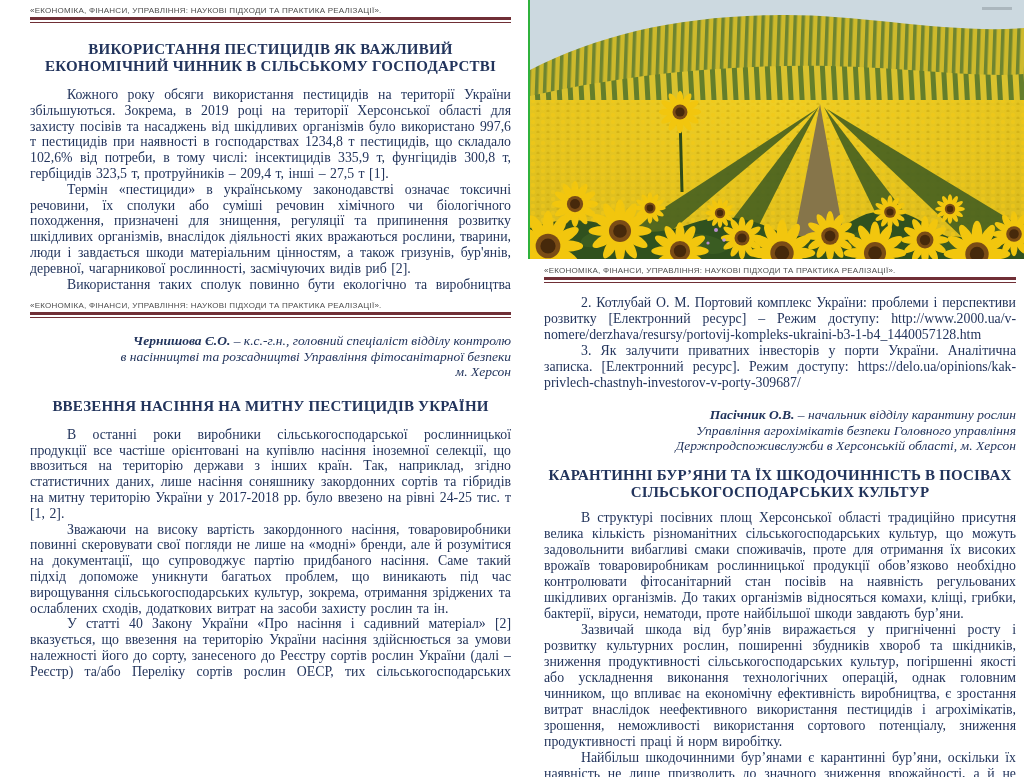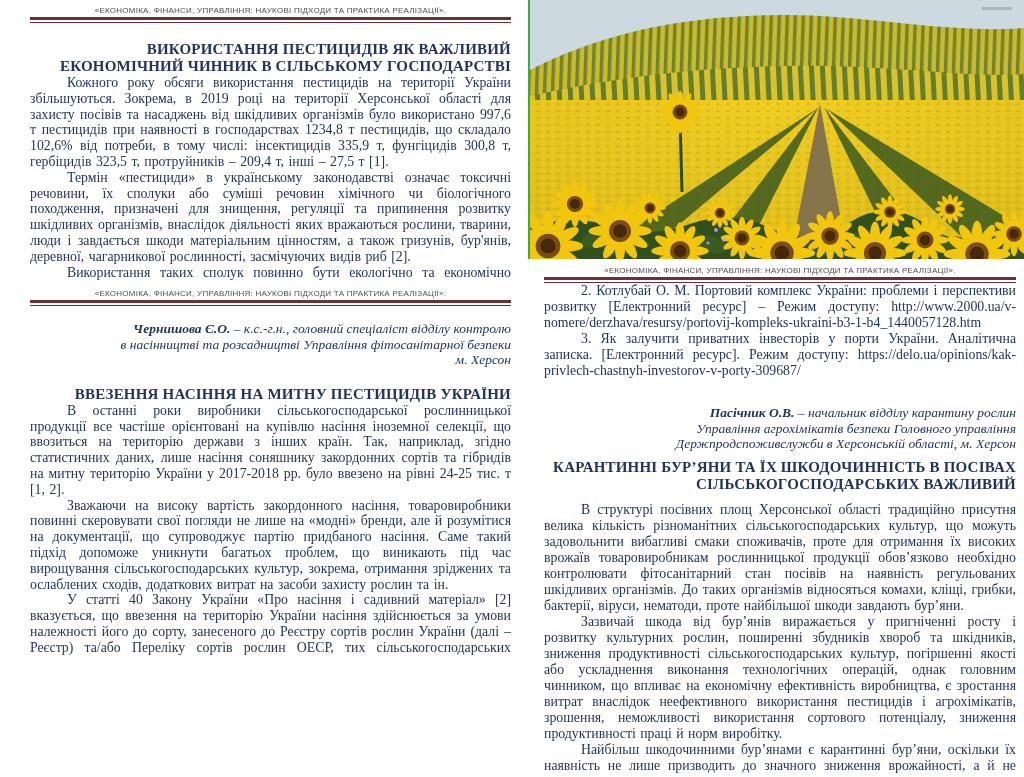--- a/index.html
+++ b/index.html
@@ -10,41 +10,41 @@
   }
   .page-col{position:absolute;top:0;}
   #left-col{left:30px;width:481px;}
   #right-col{left:544px;top:261px;width:472px;position:absolute;}
   #photo{position:absolute;left:528px;top:0;width:496px;height:259px;border-left:2px solid #2fb13c;box-sizing:border-box;}
   #photo svg{display:block;width:100%;height:100%;}
 
   .jheader{
     font-family:"Liberation Sans","DejaVu Sans",sans-serif;
     font-size:8px;letter-spacing:.25px;color:#4d4d4d;
-    text-align:center;white-space:nowrap;overflow:hidden;
+    white-space:nowrap;overflow:hidden;
   }
   .mt6{margin-top:6px;} .mt5{margin-top:5px;} .mt8{margin-top:9px;}
   .jbar{
     margin-top:2px;height:2px;
     border-top:3px solid #702f36;border-bottom:1.5px solid #702f36;
   }
   .author{
     text-align:right;font-style:italic;font-size:13.5px;line-height:15.5px;
     margin-top:15px;
   }
   .author .aname{font-weight:bold;}
   .atitle{
-    text-align:right;font-weight:bold;font-size:15px;line-height:17px;
+    text-align:center;font-weight:bold;font-size:15px;line-height:17px;
     margin-top:18px;letter-spacing:.2px;
   }
   .par{
     margin:0;text-align:justify;text-indent:37px;
     font-size:13.8px;line-height:15.8px;word-spacing:1px;
   }
-  .par.first{margin-top:0;}
+  .par.first{margin-top:12px;}
   .par.ref{overflow-wrap:anywhere;}
   .stretch{text-align-last:justify;}
   .rt .par{line-height:16px;}
 </style>
 </head>
 <body>
 
 <div id="photo">
   <svg viewBox="0 0 494 259" preserveAspectRatio="none" aria-hidden="true">
     <defs>
@@ -133,21 +133,21 @@
   <div class="author">
   </div>
 
   <div class="atitle">
     <div>ВИКОРИСТАННЯ ПЕСТИЦИДІВ ЯК ВАЖЛИВИЙ</div>
     <div>ЕКОНОМІЧНИЙ ЧИННИК В СІЛЬСЬКОМУ ГОСПОДАРСТВІ</div>
   </div>
 
   <p class="par first">Кожного року обсяги використання пестицидів на території України збільшуються. Зокрема, в 2019 році на території Херсонської області для захисту посівів та насаджень від шкідливих організмів було використано 997,6 т пестицидів при наявності в господарствах 1234,8 т пестицидів, що складало 102,6% від потреби, в тому числі: інсектицидів 335,9 т, фунгіцидів 300,8 т, гербіцидів 323,5 т, протруйників – 209,4 т, інші – 27,5 т [1].</p>
   <p class="par">Термін «пестициди» в українському законодавстві означає токсичні речовини, їх сполуки або суміші речовин хімічного чи біологічного походження, призначені для знищення, регуляції та припинення розвитку шкідливих організмів, внаслідок діяльності яких вражаються рослини, тварини, люди і завдається шкоди матеріальним цінностям, а також гризунів, бур'янів, деревної, чагарникової рослинності, засмічуючих видів риб [2].</p>
-  <p class="par stretch">Використання таких сполук повинно бути екологічно та економічно</p>
+  <p class="par stretch">Використання таких сполук повинно бути екологічно та виробництва</p>
 
   <div class="jheader mt8">«ЕКОНОМІКА, ФІНАНСИ, УПРАВЛІННЯ: НАУКОВІ ПІДХОДИ ТА ПРАКТИКА РЕАЛІЗАЦІЇ».</div>
   <div class="jbar"></div>
 
   <div class="author">
     <div><span class="aname">Чернишова Є.О.</span><span> – к.с.-г.н., головний спеціаліст відділу контролю</span></div>
     <div>в насінництві та розсадництві Управління фітосанітарної безпеки</div>
     <div>м. Херсон</div>
   </div>
 
@@ -158,27 +158,27 @@
   <p class="par stretch">У статті 40 Закону України «Про насіння і садивний матеріал» [2] вказується, що ввезення на територію України насіння здійснюється за умови належності його до сорту, занесеного до Реєстру сортів рослин України (далі – Реєстр) та/або Переліку сортів рослин ОЕСР, тих сільськогосподарських</p>
 </div>
 
 <div id="right-col" class="rt">
   <div class="jheader mt5">«ЕКОНОМІКА, ФІНАНСИ, УПРАВЛІННЯ: НАУКОВІ ПІДХОДИ ТА ПРАКТИКА РЕАЛІЗАЦІЇ».</div>
   <div class="jbar"></div>
 
   <p class="par ref first">2. Котлубай О. М. Портовий комплекс України: проблеми і перспективи розвитку [Електронний ресурс] – Режим доступу: http://www.2000.ua/v-nomere/derzhava/resursy/portovij-kompleks-ukraini-b3-1-b4_1440057128.htm</p>
   <p class="par ref">3. Як залучити приватних інвесторів у порти України. Аналітична записка. [Електронний ресурс]. Режим доступу: https://delo.ua/opinions/kak-privlech-chastnyh-investorov-v-porty-309687/</p>
 
-  <div class="author" style="margin-top:26px;">
+  <div class="author" style="margin-top:16px;">
     <div><span class="aname">Пасічник О.В.</span><span> – начальник відділу карантину рослин</span></div>
     <div>Управління агрохімікатів безпеки Головного управління</div>
     <div>Держпродспоживслужби в Херсонській області, м. Херсон</div>
   </div>
 
-  <div class="atitle" style="margin-top:7px;">
+  <div class="atitle" style="margin-top:13px;">
     <div>КАРАНТИННІ БУР’ЯНИ ТА ЇХ ШКОДОЧИННІСТЬ В ПОСІВАХ</div>
-    <div>СІЛЬСЬКОГОСПОДАРСЬКИХ ВАЖЛИВИЙ</div>
+    <div>СІЛЬСЬКОГОСПОДАРСЬКИХ КУЛЬТУР</div>
   </div>
 
   <p class="par first" style="margin-top:9px;">В структурі посівних площ Херсонської області традиційно присутня велика кількість різноманітних сільськогосподарських культур, що можуть задовольнити вибагливі смаки споживачів, проте для отримання їх високих врожаїв товаровиробникам рослинницької продукції обов’язково необхідно контролювати фітосанітарний стан посівів на наявність регульованих шкідливих організмів. До таких організмів відносяться комахи, кліщі, грибки, бактерії, віруси, нематоди, проте найбільшої шкоди завдають бур’яни.</p>
   <p class="par">Зазвичай шкода від бур’янів виражається у пригніченні росту і розвитку культурних рослин,  поширенні збудників хвороб та шкідників, зниження продуктивності сільськогосподарських культур, погіршенні якості або ускладнення виконання технологічних операцій, однак головним чинником, що впливає на економічну ефективність виробництва, є зростання витрат внаслідок неефективного використання пестицидів і агрохімікатів, зрошення, неможливості використання сортового потенціалу, зниження продуктивності праці й норм виробітку.</p>
   <p class="par stretch">Найбільш шкодочинними бур’янами є карантинні бур’яни, оскільки їх наявність не лише призводить до значного зниження врожайності, а й не</p>
 </div>
 
 </body></html>

